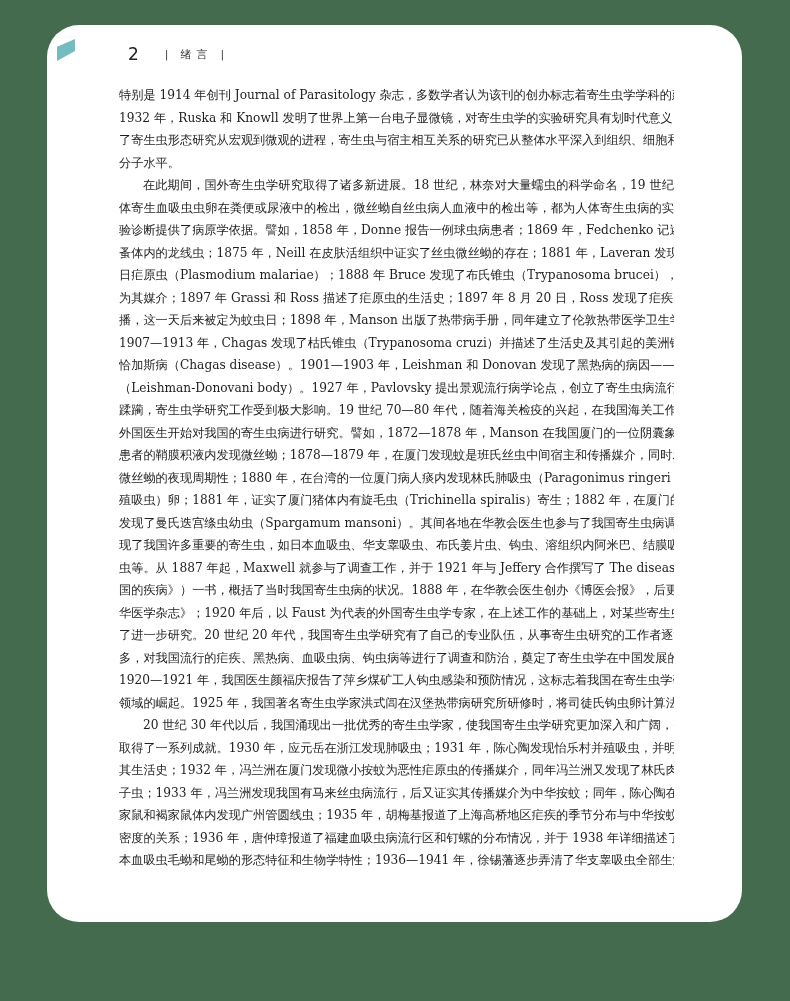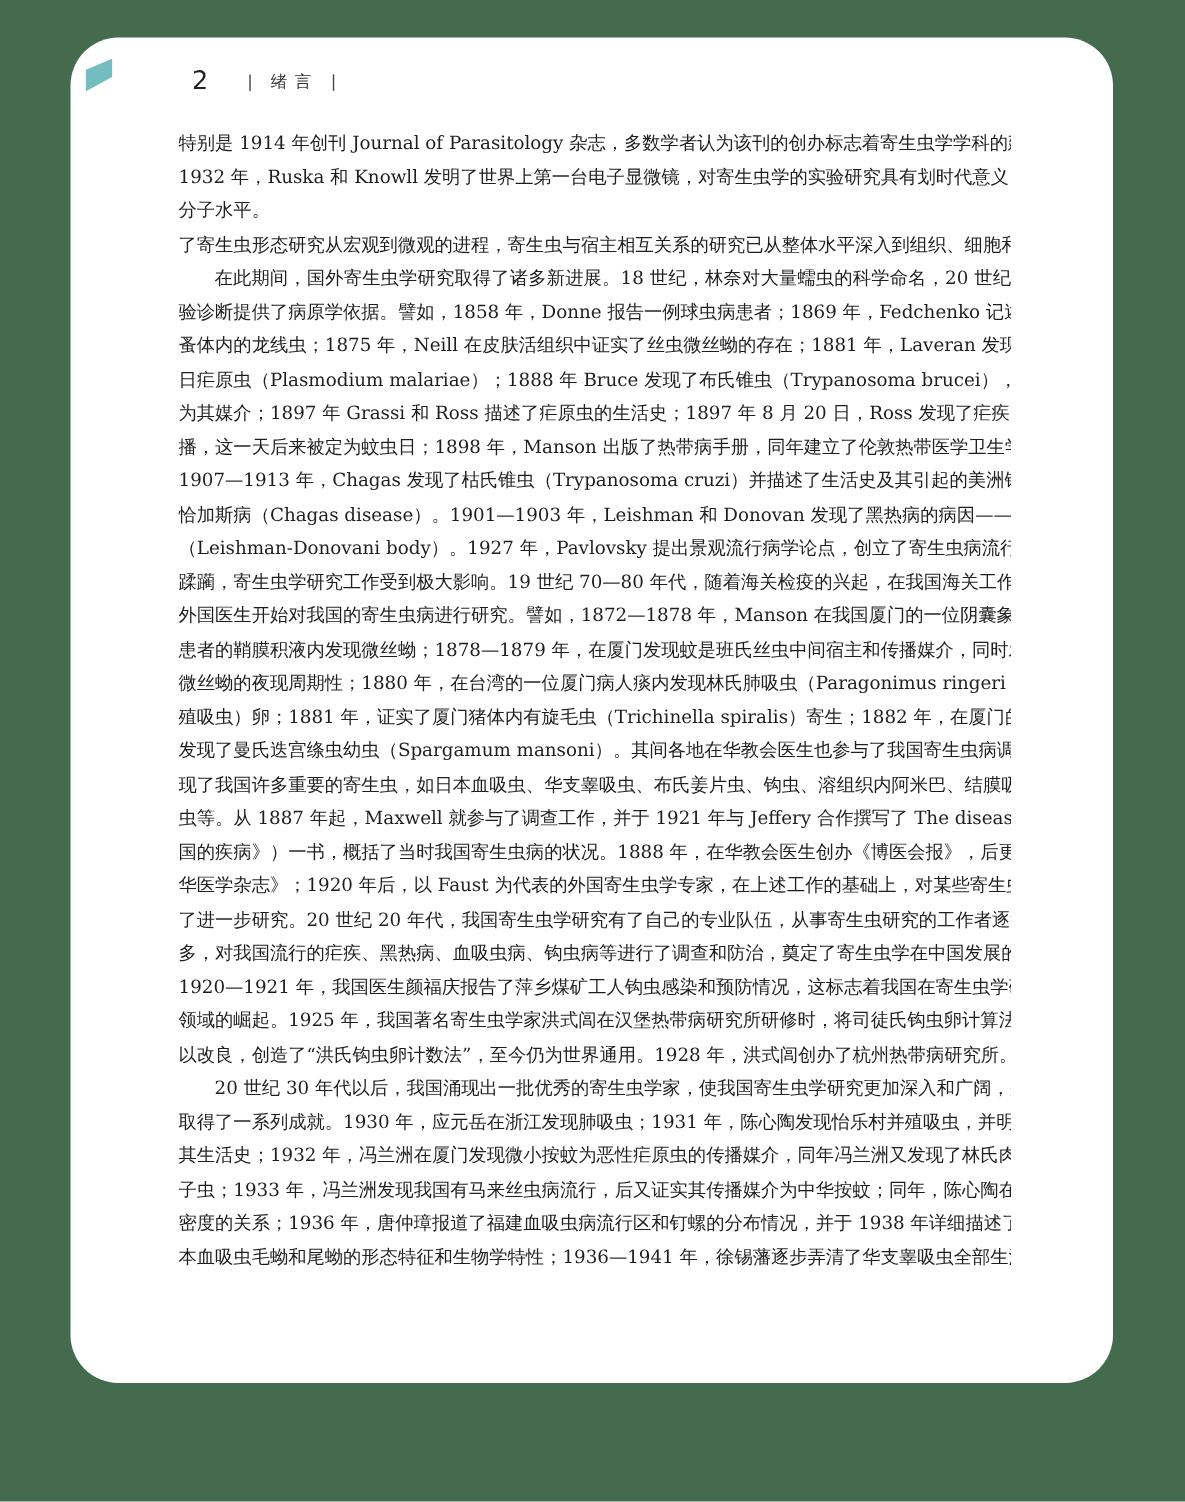--- a/index.html
+++ b/index.html
@@ -72,23 +72,24 @@
   <div class="running-head">
     <span class="page-num">2</span>
     <span class="sep">|</span>
     <span class="chapter">绪言</span>
     <span class="sep">|</span>
   </div>
 
   <div class="body-text" id="body-text">
       <span class="line">特别是 1914 年创刊 Journal of Parasitology 杂志，多数学者认为该刊的创办标志着寄生虫学学科的建立。</span>
       <span class="line">1932 年，Ruska 和 Knowll 发明了世界上第一台电子显微镜，对寄生虫学的实验研究具有划时代意义，加速</span>
+      <span class="line">了寄生虫形态研究从宏观到微观的进程，寄生虫与宿主相互关系的研究已从整体水平深入到组织、细胞和</span>
       <span class="line last">分子水平。</span>
-      <span class="line">了寄生虫形态研究从宏观到微观的进程，寄生虫与宿主相互关系的研究已从整体水平深入到组织、细胞和</span>
-      <span class="line indent">在此期间，国外寄生虫学研究取得了诸多新进展。18 世纪，林奈对大量蠕虫的科学命名，20 世纪</span>
+      <span class="line indent">在此期间，国外寄生虫学研究取得了诸多新进展。18 世纪，林奈对大量蠕虫的科学命名，19 世纪</span>
+      <span class="line">体寄生血吸虫虫卵在粪便或尿液中的检出，微丝蚴自丝虫病人血液中的检出等，都为人体寄生虫病的实</span>
       <span class="line">验诊断提供了病原学依据。譬如，1858 年，Donne 报告一例球虫病患者；1869 年，Fedchenko 记述了剑水</span>
       <span class="line">蚤体内的龙线虫；1875 年，Neill 在皮肤活组织中证实了丝虫微丝蚴的存在；1881 年，Laveran 发现了三</span>
       <span class="line">日疟原虫（Plasmodium malariae）；1888 年 Bruce 发现了布氏锥虫（Trypanosoma brucei），并发现采采蝇</span>
       <span class="line">为其媒介；1897 年 Grassi 和 Ross 描述了疟原虫的生活史；1897 年 8 月 20 日，Ross 发现了疟疾由蚊虫传</span>
       <span class="line">播，这一天后来被定为蚊虫日；1898 年，Manson 出版了热带病手册，同年建立了伦敦热带医学卫生学院；</span>
       <span class="line">1907—1913 年，Chagas 发现了枯氏锥虫（Trypanosoma cruzi）并描述了生活史及其引起的美洲锥虫病即</span>
       <span class="line">恰加斯病（Chagas disease）。1901—1903 年，Leishman 和 Donovan 发现了黑热病的病因——利 - 杜小体</span>
       <span class="line">（Leishman-Donovani body）。1927 年，Pavlovsky 提出景观流行病学论点，创立了寄生虫病流行病学的新</span>
       <span class="line">蹂躏，寄生虫学研究工作受到极大影响。19 世纪 70—80 年代，随着海关检疫的兴起，在我国海关工作的</span>
       <span class="line">外国医生开始对我国的寄生虫病进行研究。譬如，1872—1878 年，Manson 在我国厦门的一位阴囊象皮肿</span>
@@ -97,21 +98,21 @@
       <span class="line">殖吸虫）卵；1881 年，证实了厦门猪体内有旋毛虫（Trichinella spiralis）寄生；1882 年，在厦门的一男尸体内</span>
       <span class="line">发现了曼氏迭宫绦虫幼虫（Spargamum mansoni）。其间各地在华教会医生也参与了我国寄生虫病调查，发</span>
       <span class="line">现了我国许多重要的寄生虫，如日本血吸虫、华支睾吸虫、布氏姜片虫、钩虫、溶组织内阿米巴、结膜吸吮线</span>
       <span class="line">虫等。从 1887 年起，Maxwell 就参与了调查工作，并于 1921 年与 Jeffery 合作撰写了 The diseases of China（《中</span>
       <span class="line">国的疾病》）一书，概括了当时我国寄生虫病的状况。1888 年，在华教会医生创办《博医会报》，后更名为《中</span>
       <span class="line">华医学杂志》；1920 年后，以 Faust 为代表的外国寄生虫学专家，在上述工作的基础上，对某些寄生虫病又作</span>
       <span class="line">了进一步研究。20 世纪 20 年代，我国寄生虫学研究有了自己的专业队伍，从事寄生虫研究的工作者逐渐增</span>
       <span class="line">多，对我国流行的疟疾、黑热病、血吸虫病、钩虫病等进行了调查和防治，奠定了寄生虫学在中国发展的基础。</span>
       <span class="line">1920—1921 年，我国医生颜福庆报告了萍乡煤矿工人钩虫感染和预防情况，这标志着我国在寄生虫学研究</span>
       <span class="line">领域的崛起。1925 年，我国著名寄生虫学家洪式闾在汉堡热带病研究所研修时，将司徒氏钩虫卵计算法加</span>
-      <span class="line last">以改良，创造了“洪氏钩虫卵计数法”，至今仍为世界通用。1928 年，洪式闾创办了杭州热带病研究所。</span>
       <span class="line indent">20 世纪 30 年代以后，我国涌现出一批优秀的寄生虫学家，使我国寄生虫学研究更加深入和广阔，并</span>
       <span class="line">取得了一系列成就。1930 年，应元岳在浙江发现肺吸虫；1931 年，陈心陶发现怡乐村并殖吸虫，并明确了</span>
       <span class="line">其生活史；1932 年，冯兰洲在厦门发现微小按蚊为恶性疟原虫的传播媒介，同年冯兰洲又发现了林氏肉孢</span>
       <span class="line">子虫；1933 年，冯兰洲发现我国有马来丝虫病流行，后又证实其传播媒介为中华按蚊；同年，陈心陶在广东</span>
+      <span class="line">家鼠和褐家鼠体内发现广州管圆线虫；1935 年，胡梅基报道了上海高桥地区疟疾的季节分布与中华按蚊</span>
       <span class="line">密度的关系；1936 年，唐仲璋报道了福建血吸虫病流行区和钉螺的分布情况，并于 1938 年详细描述了日</span>
       <span class="line">本血吸虫毛蚴和尾蚴的形态特征和生物学特性；1936—1941 年，徐锡藩逐步弄清了华支睾吸虫全部生活</span>
     </div>
 </div>
 
 </body></html>

